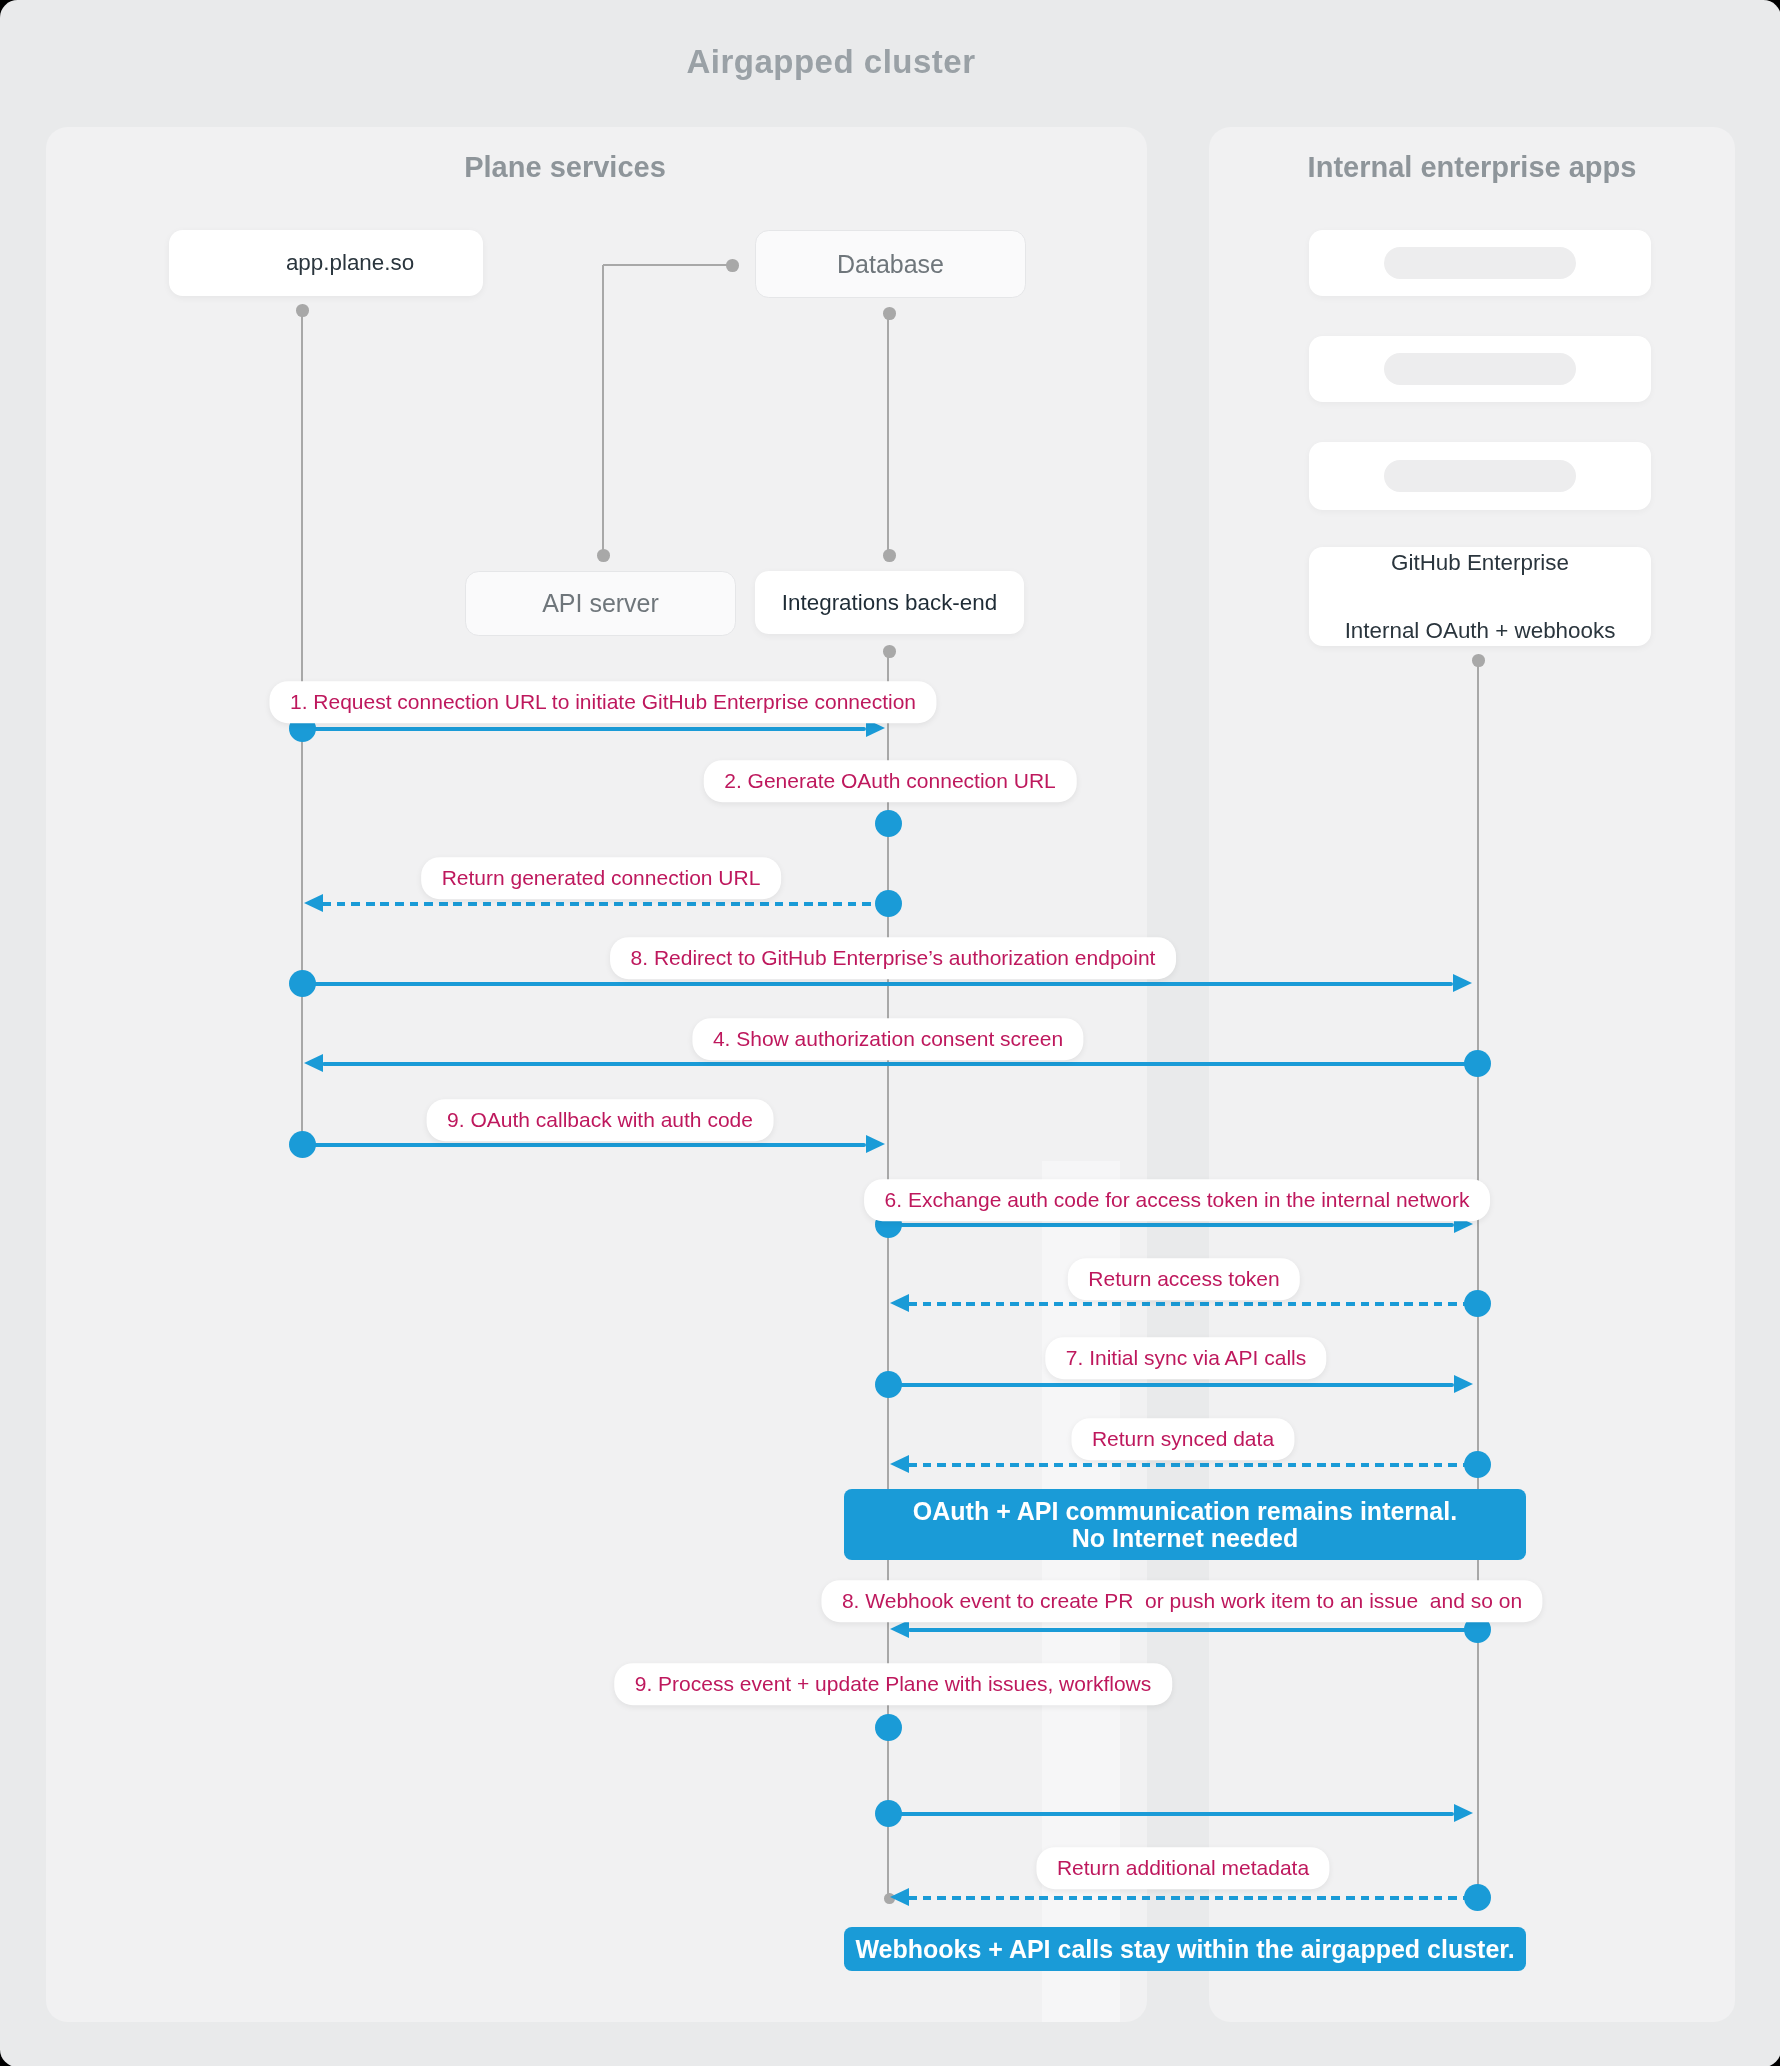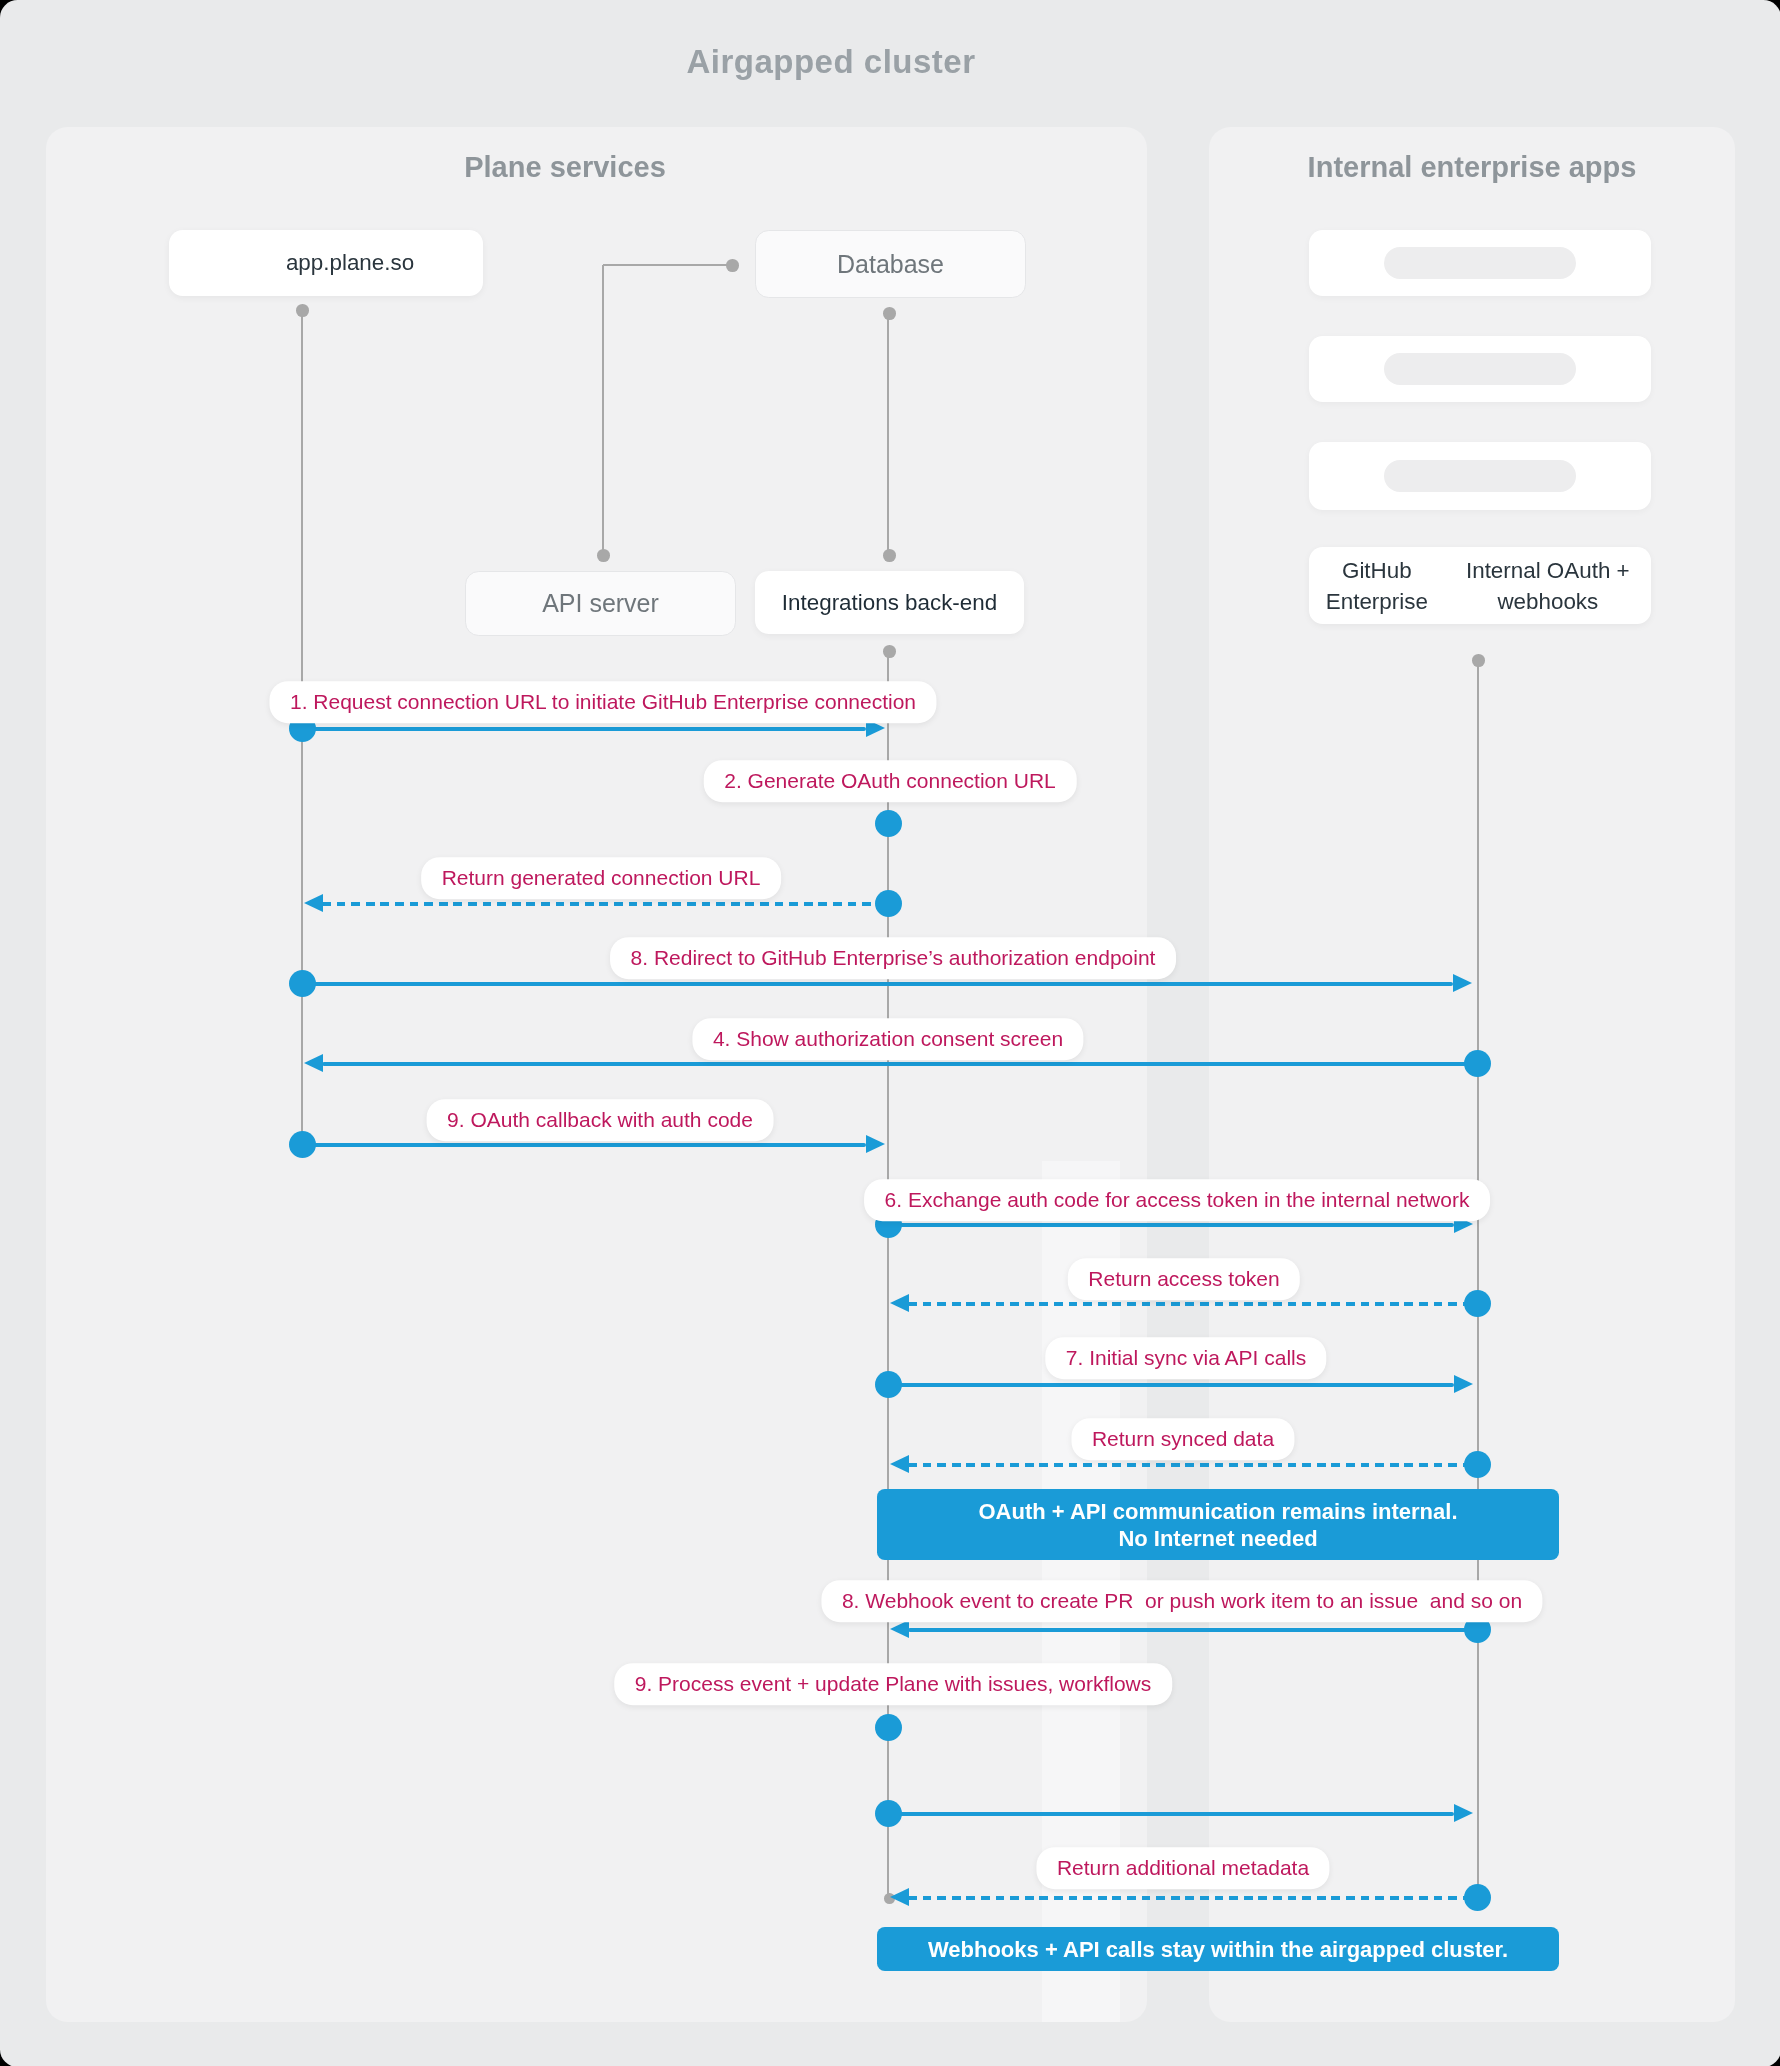--- a/index.html
+++ b/index.html
@@ -41,21 +41,21 @@
   .headR{position:absolute;width:0;height:0;border-top:9.8px solid transparent;border-bottom:9.8px solid transparent;border-left:19.5px solid #1a9bd7;}
   .headL{position:absolute;width:0;height:0;border-top:9.8px solid transparent;border-bottom:9.8px solid transparent;border-right:19.5px solid #1a9bd7;}
   .msg{
     position:absolute;transform:translate(-50%,-50%);white-space:pre;
     background:#fff;border-radius:18.5px;padding:8.8px 20.5px;
     font-size:21px;color:#be185d;box-shadow:0 2px 5.9px rgba(0,0,0,.07);
   }
   .banner{
     position:absolute;background:#1a9bd7;border-radius:7.8px;color:#fff;
     display:flex;flex-direction:column;align-items:center;justify-content:center;
-    font-size:22px;font-weight:600;line-height:27px;text-align:center;margin-left:33px;
+    font-size:25px;font-weight:600;line-height:27px;text-align:center;
   }
   .stripe{position:absolute;background:rgba(255,255,255,.40);}
 </style>
 </head>
 <body>
 
 <div class="canvas">
 
   <div class="diagram-title">Airgapped cluster</div>
 
@@ -79,21 +79,21 @@
   <div class="gdot" style="left:883px;top:307px;"></div>
   <div class="gdot" style="left:883px;top:549px;"></div>
   <div class="gdot" style="left:883px;top:645px;"></div>
   <div class="gdot" style="left:1472px;top:654px;"></div>
   <div class="gdot sm" style="left:884px;top:1893px;"></div>
 
   <div class="node" style="left:169px;top:230px;width:266px;height:66px;padding-left:48px;">app.plane.so</div>
   <div class="node ghost" style="left:755px;top:230px;width:269px;height:66px;">Database</div>
   <div class="node ghost" style="left:465px;top:571px;width:269px;height:63px;">API server</div>
   <div class="node dark" style="left:755px;top:571px;width:269px;height:63px;">Integrations back-end</div>
-  <div class="node" style="left:1309px;top:547px;width:342px;height:77px;line-height:31px;flex-direction:row;">
+  <div class="node" style="left:1309px;top:547px;width:342px;height:99px;line-height:31px;flex-direction:column;justify-content:space-between;">
     <div>GitHub Enterprise</div>
     <div>Internal OAuth + webhooks</div>
   </div>
 
   <div class="skel" style="left:1309px;top:230px;width:342px;height:66px;">
       <div class="pill"></div>
     </div>
   <div class="skel" style="left:1309px;top:336px;width:342px;height:66px;">
       <div class="pill"></div>
     </div>

